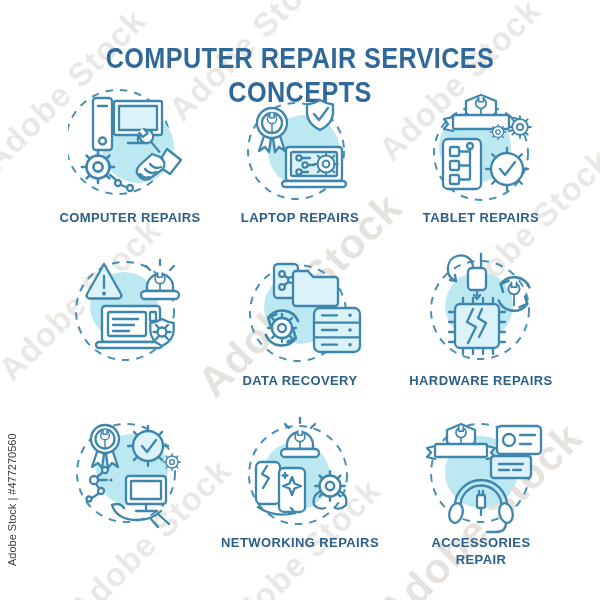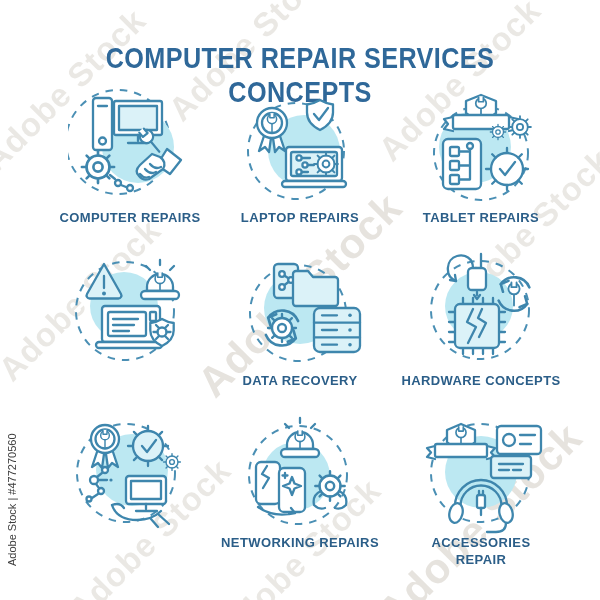--- a/index.html
+++ b/index.html
@@ -244,21 +244,21 @@
           <path class="st" d="M44,56 V50 M54,56 V50 M64,56 V50 M74,56 V50 M44,100 v6 M54,100 v6 M64,100 v6 M74,100 v6 M36,64 h-6 M36,74 h-6 M36,84 h-6 M36,94 h-6 M80,64 h6 M80,74 h6 M80,84 h6 M80,94 h6"></path>
           <rect class="st fl" x="36" y="56" width="44" height="44" rx="5"></rect>
           <path class="st" d="M54,61 l-6,13 9,5 -8,16"></path>
           <path class="st" d="M63,61 l-4,9 8,5 -7,14"></path>
         </g>
         <g>
           <use href="#refresh" transform="translate(95,46) scale(1.1)"></use>
           <use href="#wrench" transform="translate(95,48) scale(0.8)"></use>
         </g>
       </svg>
-      <div class="label">HARDWARE CONCEPTS</div>
+      <div class="label">HARDWARE REPAIRS</div>
     </div>
 
     <div class="cell c1 r3">
       <svg class="icon" viewBox="0 0 124 124" width="124" height="124">
         <circle class="dash" cx="58" cy="63" r="49"></circle>
         <circle class="fb" cx="64" cy="60" r="36"></circle>
         <g>
           <path class="st fw" d="M29,42 L24,57 L30,53 L34,58 L36,44"></path>
           <path class="st fw" d="M45,42 L50,57 L44,53 L40,58 L38,44"></path>
           <circle class="st fw" cx="37" cy="29" r="14"></circle>

